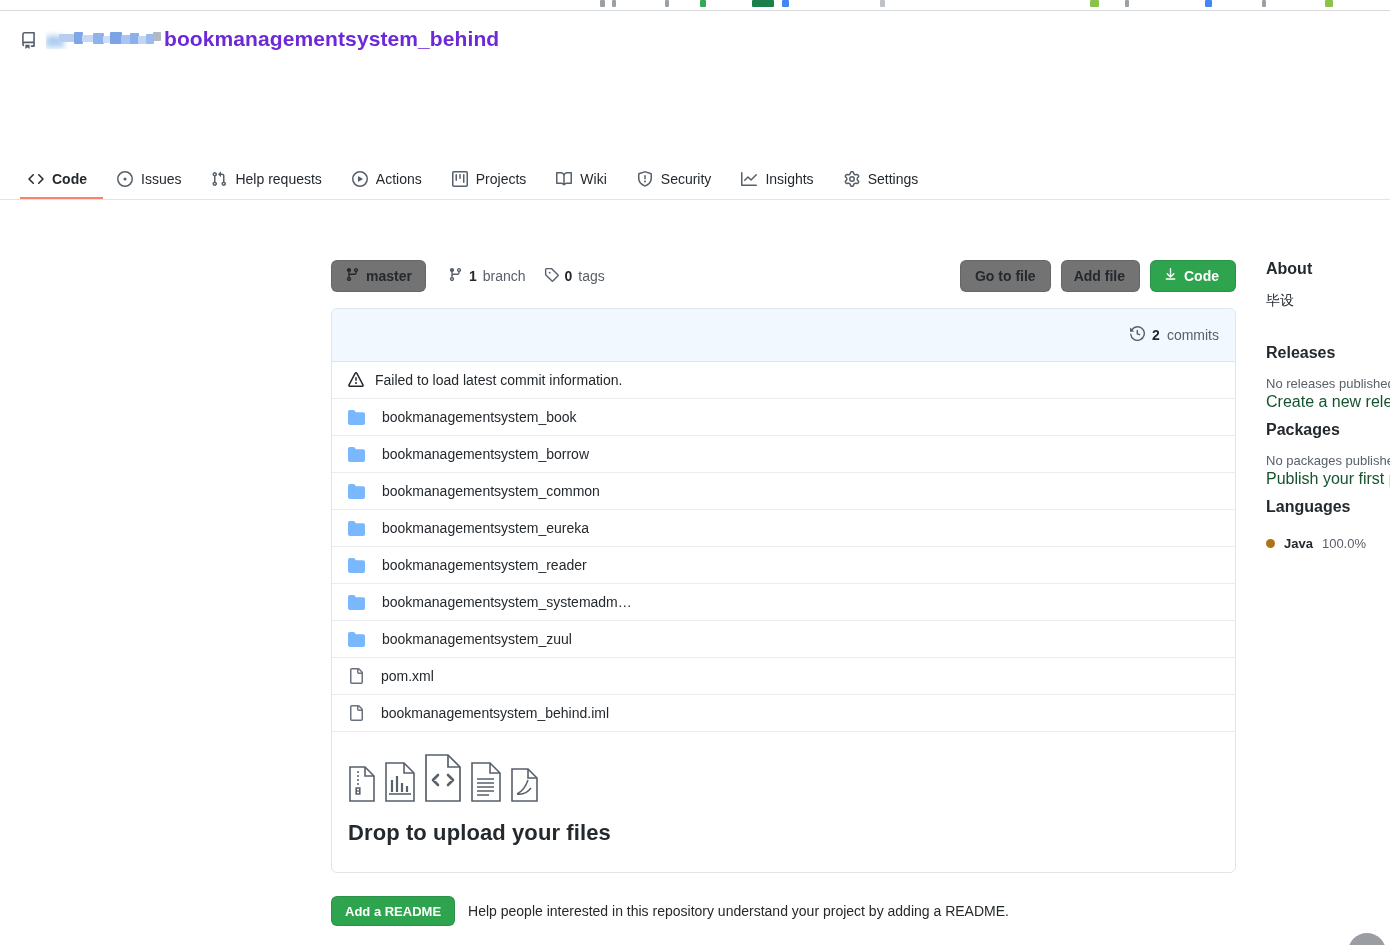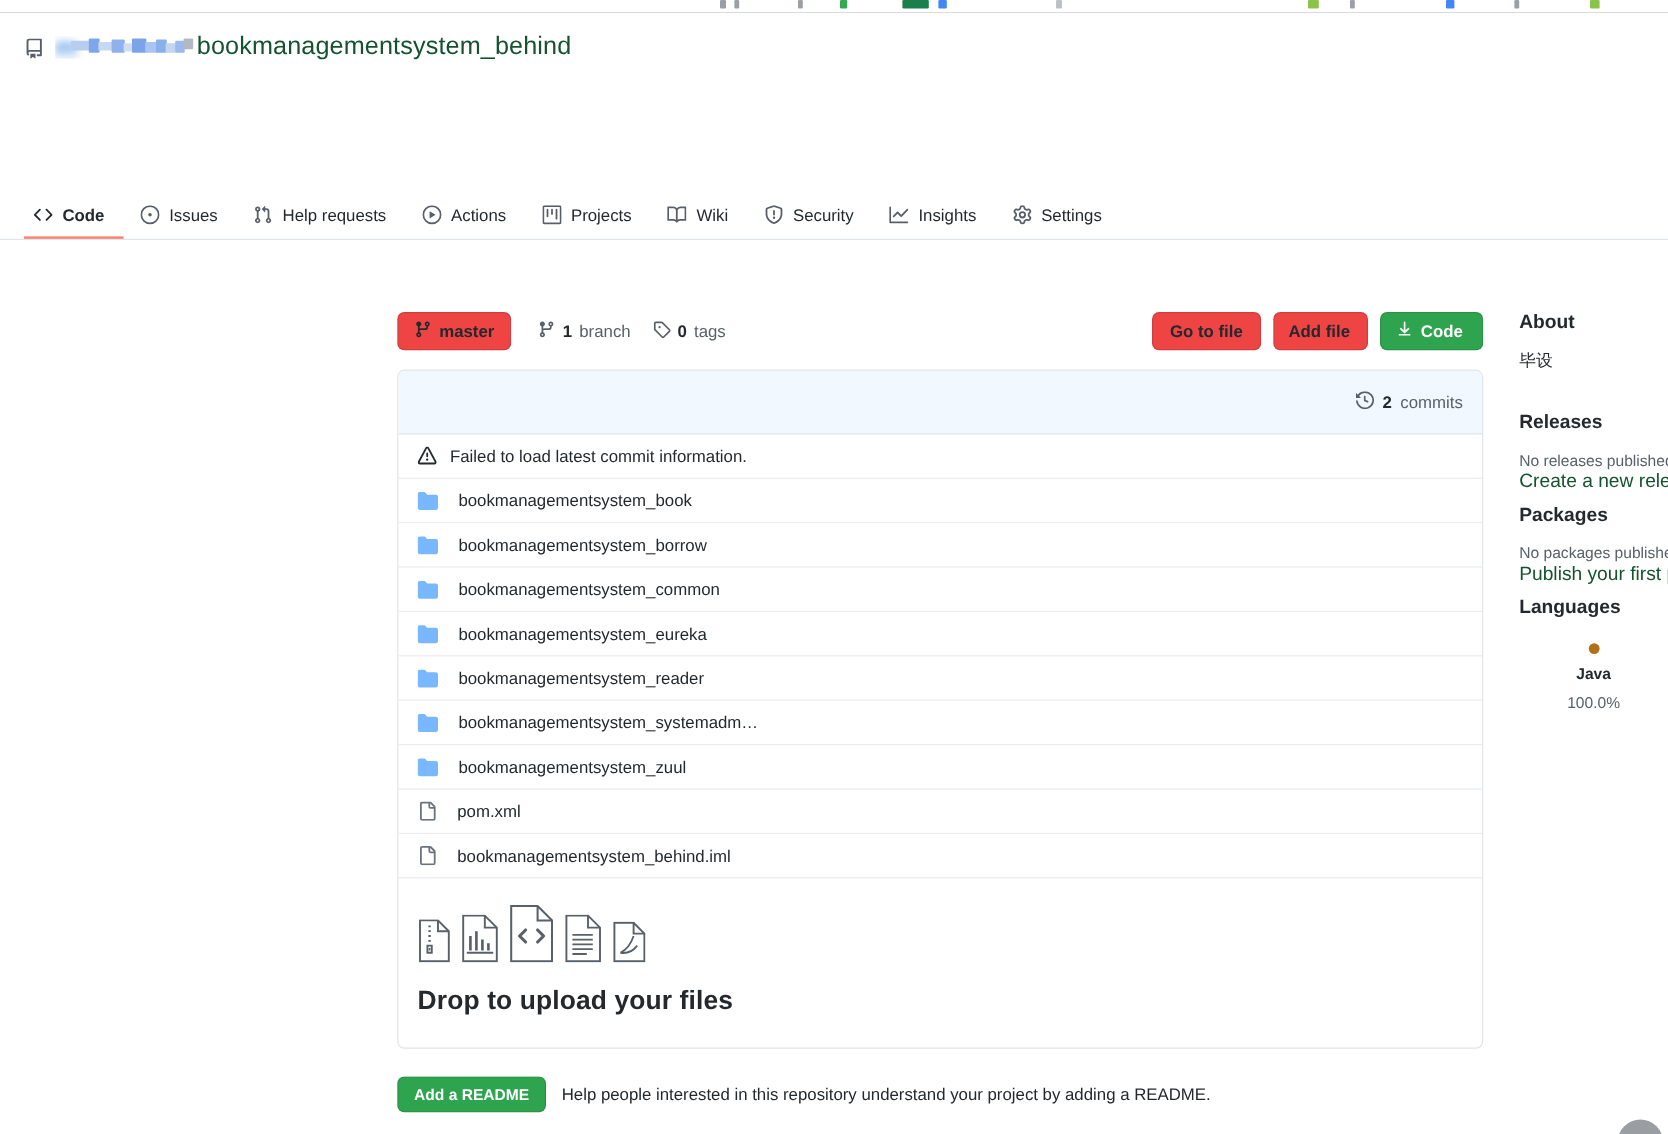--- a/index.html
+++ b/index.html
@@ -50,21 +50,21 @@
     width: 118px; height: 19px; overflow: hidden;
     vertical-align: middle;
   }
   .repo-owner-blur span.txt {
     position: absolute; left: 0; top: -2px;
     font-size: 21px; color: #0366d6;
     filter: blur(3.4px);
     letter-spacing: 1px;
   }
   .blur-px { position: absolute; border-radius: 1px; }
-  .repo-name { font-weight: 400; color: #14532d; }
+  .repo-name { font-weight: 700; color: #6d28d9; }
 
   
   .repo-nav {
     position: absolute; left: 20px; bottom: 0;
     display: flex; align-items: flex-end; gap: 0px;
   }
   .nav-tab {
     display: flex; align-items: center; gap: 8px;
     padding: 8px 16px 10px 8px;
     font-size: 14px; color: #24292e;
@@ -91,21 +91,21 @@
   .branch-row {
     display: flex; align-items: center;
     height: 32px; margin-bottom: 16px;
   }
   .btn {
     display: inline-flex; align-items: center; justify-content: center;
     gap: 6px;
     height: 32px; padding: 0 14px;
     border: 1px solid rgba(27,31,35,.15);
     border-radius: 6px;
-    background: #ef4444;
+    background: #737373;
     font-size: 14px; font-weight: 600; color: #24292e;
     cursor: pointer; white-space: nowrap;
   }
   .btn-branch { padding: 0 13px; font-weight: 600; }
   .branch-meta {
     display: inline-flex; align-items: center; gap: 6px;
     margin-left: 22px; font-size: 14px; color: #586069;
     cursor: pointer;
   }
   .branch-meta b { color: #24292e; font-weight: 600; }
@@ -198,21 +198,21 @@
   .side-desc { font-size: 14px; color: #24292e; margin-bottom: 34px; }
   .side-note {
     font-size: 13px; color: #586069; white-space: nowrap; margin-bottom: 2px;
   }
   .side-link {
     font-size: 16px; color: #14532d; white-space: nowrap; cursor: pointer;
     display: block; margin-bottom: 10px;
   }
   .lang-row {
     display: flex; align-items: center; gap: 9px;
-    margin-top: 20px; font-size: 13px; white-space: nowrap; flex-direction: column;
+    margin-top: 20px; font-size: 13px; white-space: nowrap;
   }
   .lang-dot { width: 9px; height: 9px; border-radius: 50%; flex: none; }
   .lang-name { font-weight: 600; color: #24292e; }
   .lang-pct { color: #586069; }
 
   
   .corner-blob {
     position: absolute; left: 1348px; top: 933px;
     width: 38px; height: 20px;
     background: #9a9ea3;

